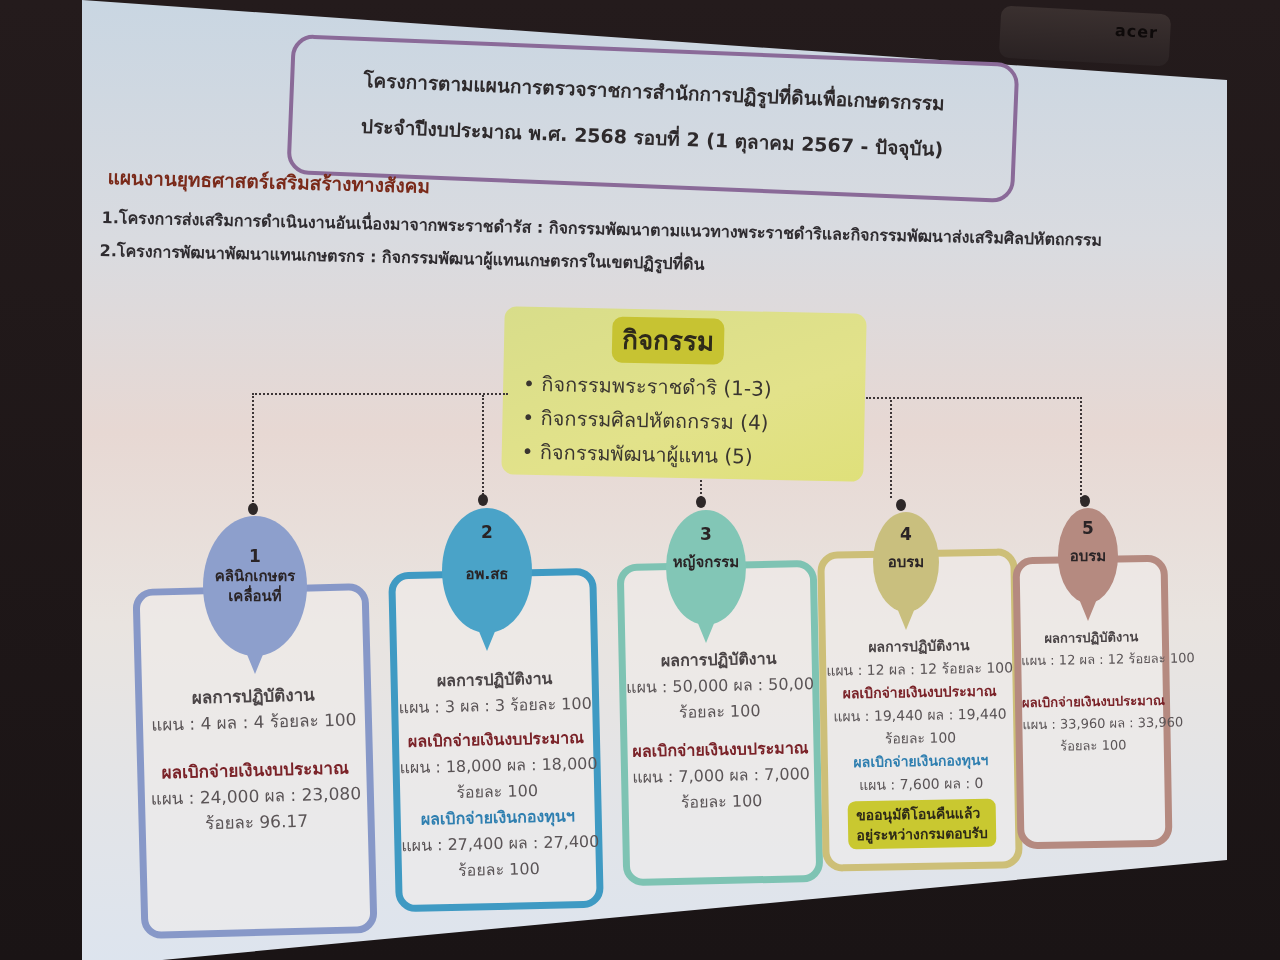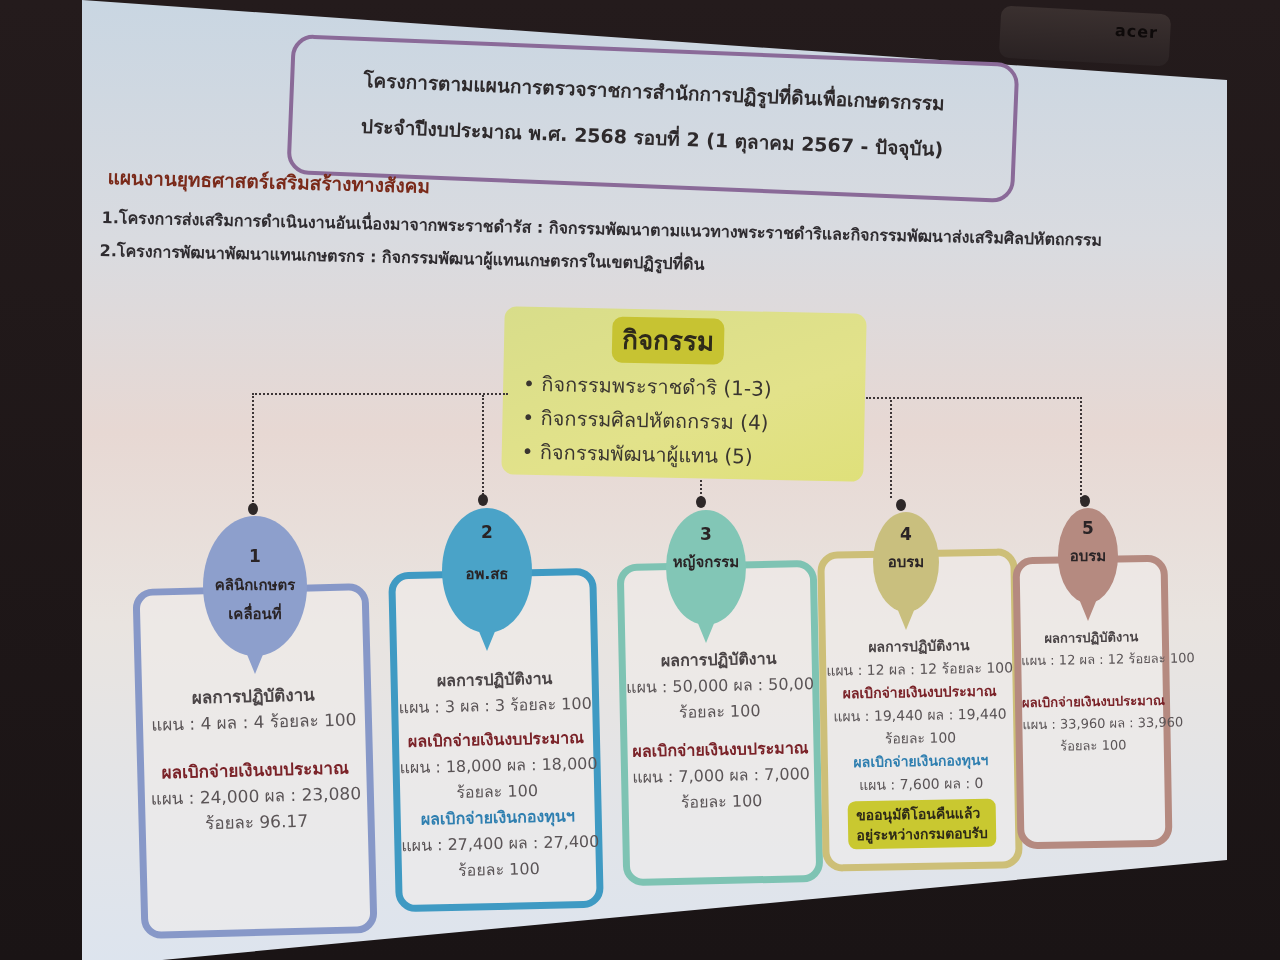--- a/index.html
+++ b/index.html
@@ -61,21 +61,21 @@
   .dot { position:absolute; width:10px; height:12px; border-radius:50%; background:#2e2828; }
   .card {
     position:absolute; border:7px solid; border-radius:20px; box-sizing:border-box;
     background:rgba(240,236,235,0.55);
   }
   .bubble {
     position:absolute; border-radius:50%; text-align:center; color:#2a2426;
     font-weight:bold;
   }
   .bubble .num { display:block; font-size:17px; }
-  .bubble .lbl { display:block; font-size:15px; line-height:20px;margin-top:9px; }
+  .bubble .lbl { display:block; font-size:15px; line-height:20px; }
   .bubble .tail {
     position:absolute; left:50%; bottom:-18px; width:0; height:0;
     margin-left:-9px; border-left:9px solid transparent; border-right:9px solid transparent;
     border-top:22px solid;
   }
   .card-body { position:absolute; left:0; right:0; text-align:center; color:#5a5456; }
   .card-body .h { font-weight:bold; color:#4a4446; }
   .card-body .red { font-weight:bold; color:#7a2228; }
   .card-body .blue { font-weight:bold; color:#2f7fb0; }
   .card-body div { white-space:nowrap; }

